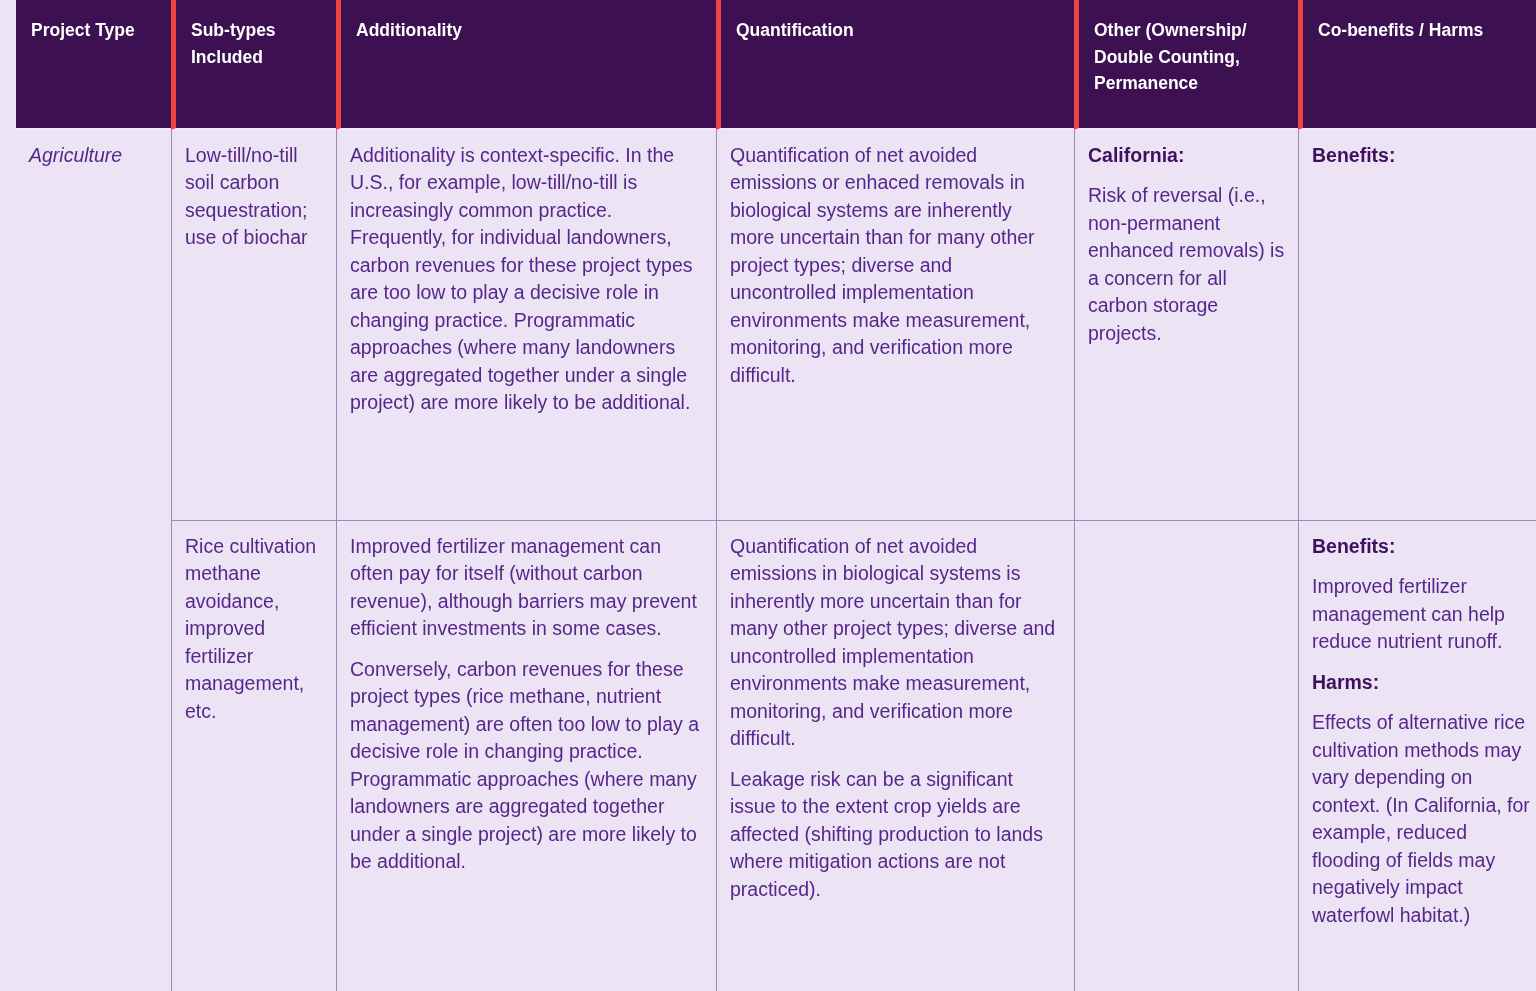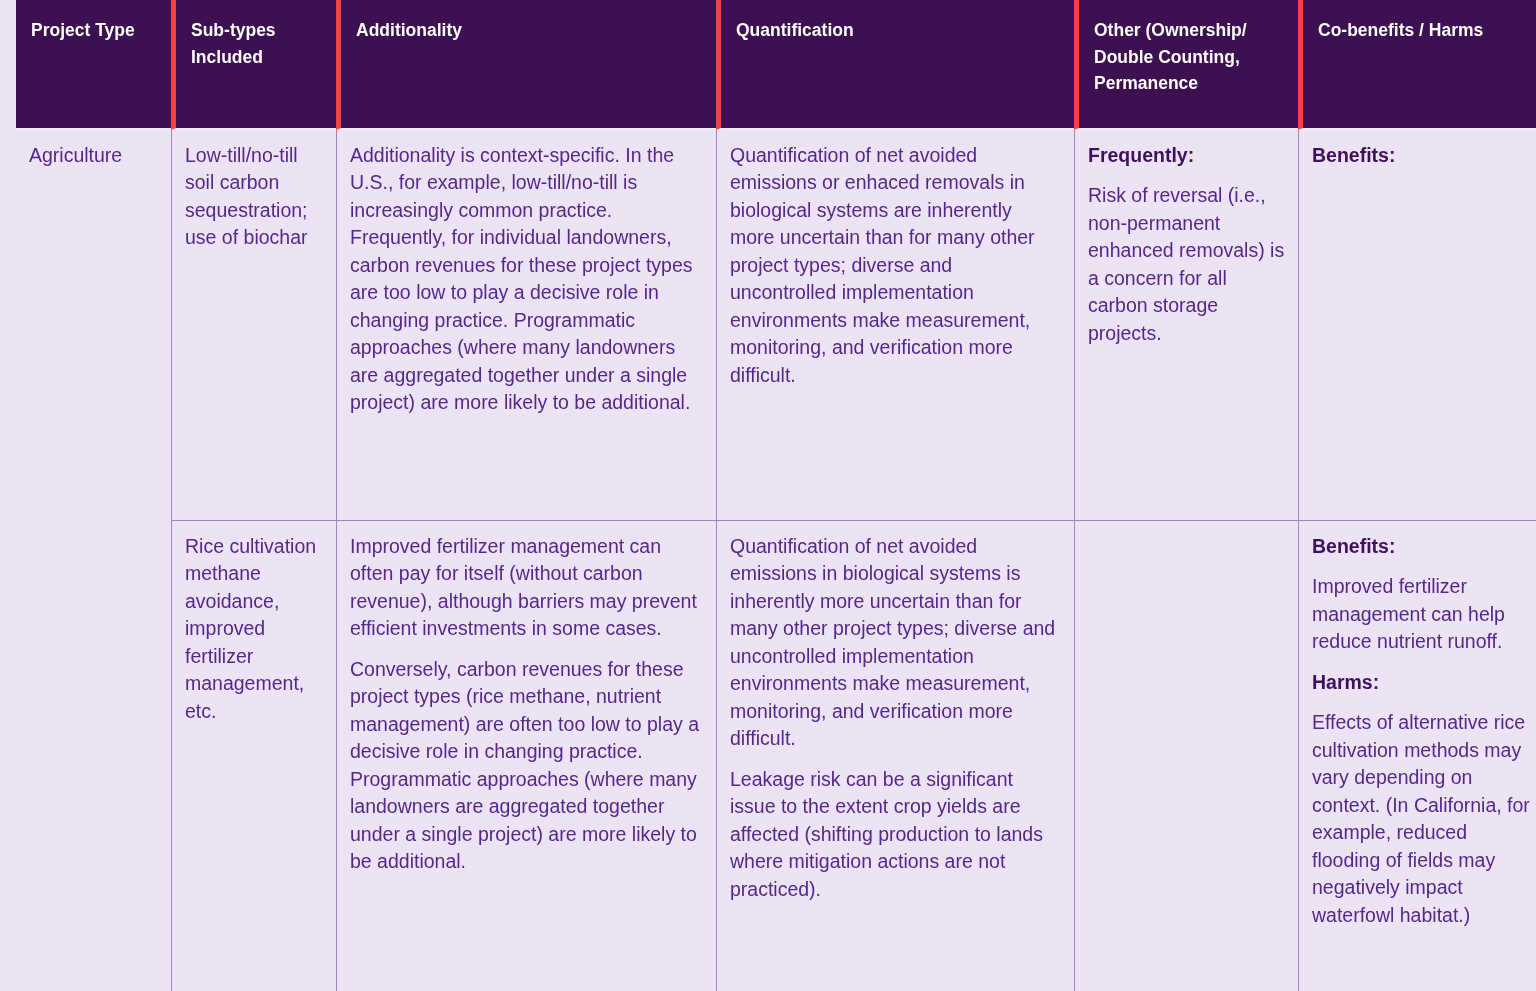--- a/index.html
+++ b/index.html
@@ -32,21 +32,21 @@
   .td {
     background:#ECE4F5;
     color:#56278A;
     font-size:19.5px;
     line-height:1.41;
     padding:12px 13px 0 13px;
     border-left:1px solid #9F87BC;
   }
   .td.first { border-left:none; }
   .td.rt { border-top:1px solid #9F87BC; }
-  .cell-agriculture { grid-row:2 / span 2; grid-column:1; }
+  .cell-agriculture { grid-row:2 / span 2; grid-column:1;font-style:italic; }
   .td p { margin:0 0 13px 0; }
   .cell-heading {
     font-weight:700;
     color:#40105E;
     margin:0 0 13px 0;
   }
 </style>
 </head>
 <body>
 
@@ -67,21 +67,21 @@
 
   <div class="td">
     <p>Additionality is context-specific. In the U.S., for example, low-till/no-till is increasingly common practice. Frequently, for individual landowners, carbon revenues for these project types are too low to play a decisive role in changing practice. Programmatic approaches (where many landowners are aggregated together under a single project) are more likely to be additional.</p>
   </div>
 
   <div class="td">
     <p>Quantification of net avoided emissions or enhaced removals in biological systems are inherently more uncertain than for many other project types; diverse and uncontrolled implementation environments make measurement, monitoring, and verification more difficult.</p>
   </div>
 
   <div class="td">
-    <p class="cell-heading">Frequently:</p>
+    <p class="cell-heading">California:</p>
     <p>Risk of reversal (i.e., non-permanent enhanced removals) is a concern for all carbon storage projects.</p>
   </div>
 
   <div class="td">
     <p class="cell-heading">Benefits:</p>
   </div>
 
   <div class="td rt">
     <p>Rice cultivation methane avoidance, improved fertilizer management, etc.</p>
   </div>

